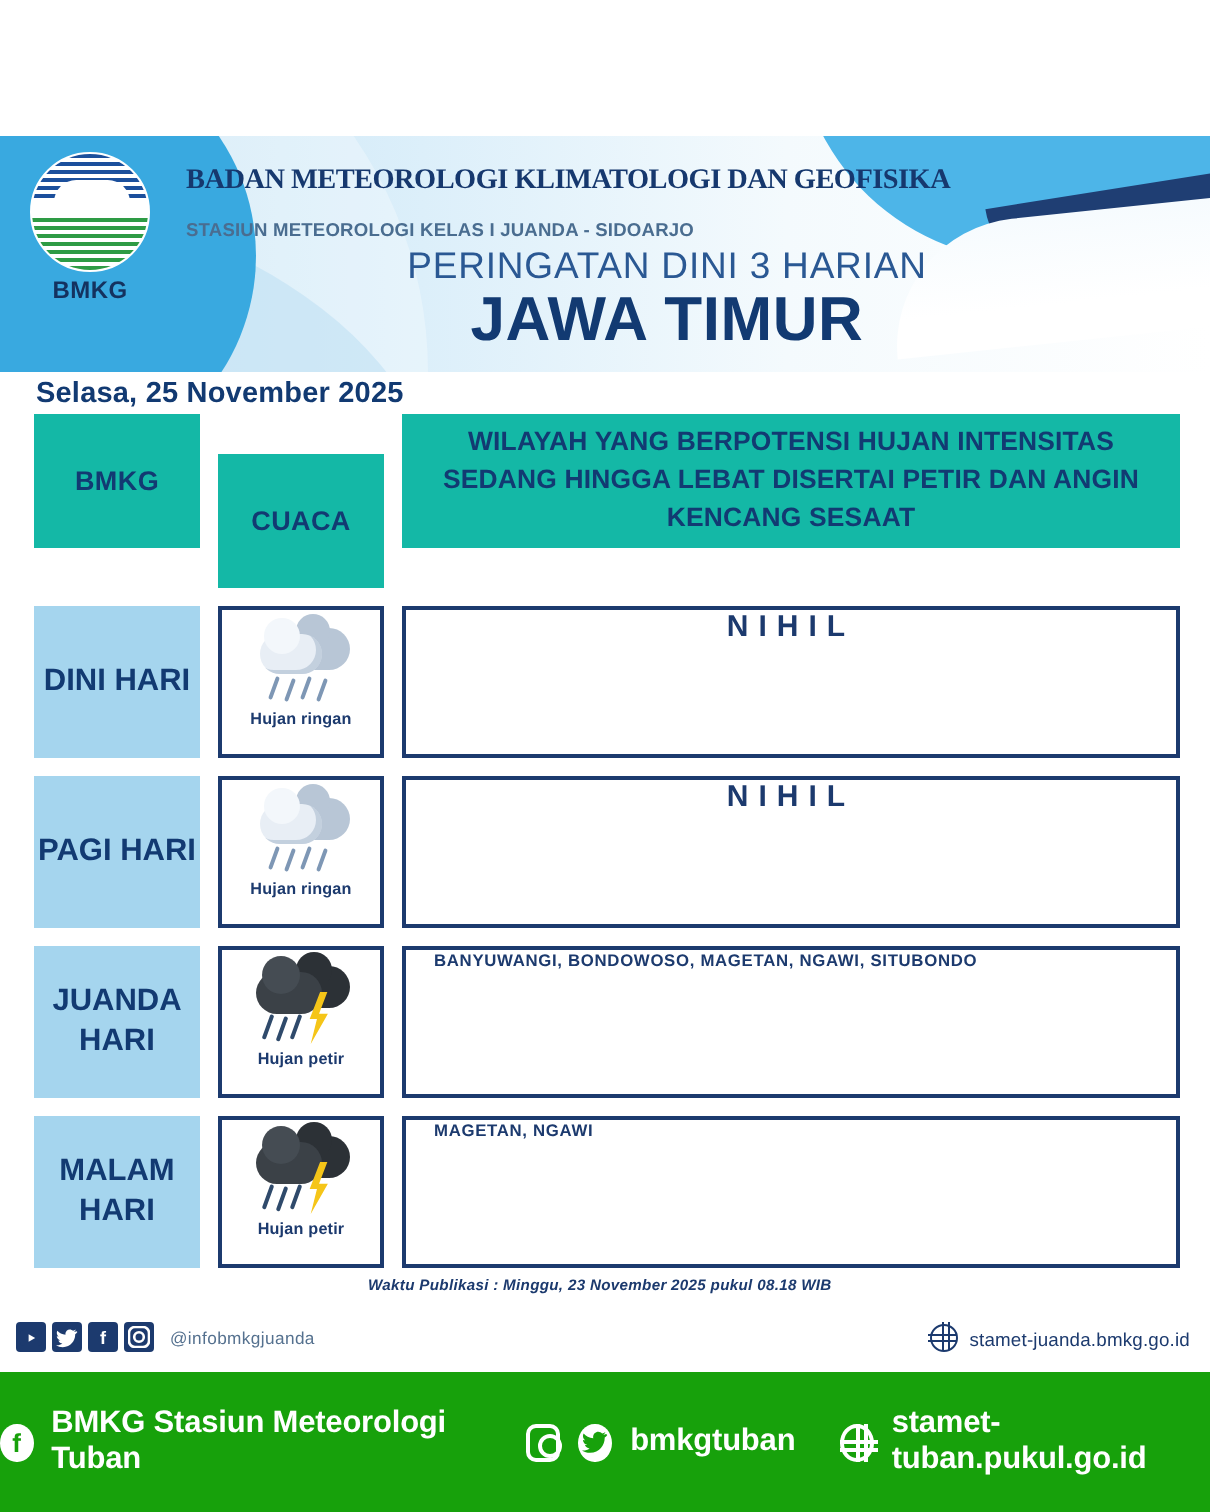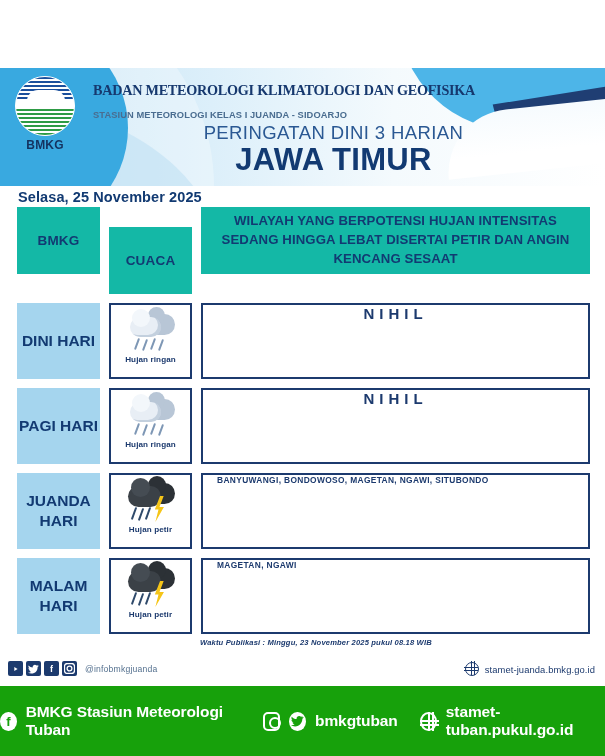--- a/index.html
+++ b/index.html
@@ -139,21 +139,21 @@
   .tp .cl-front { left: 5px; top: 6px; width: 33px; height: 21px; background: #3b4147; border-radius: 14px; }
   .tp .cl-front:after { content:""; position:absolute; left:3px; top:-8px; width:19px; height:19px; background:#454c53; border-radius:50%; }
   .rain-d { position: absolute; width: 2.4px; height: 13px; background: #2f4a6b; transform: rotate(20deg); border-radius: 1px; }
   .bolt {
     position: absolute; left: 30px; top: 16px; width: 13px; height: 26px; background: #f5c518;
     clip-path: polygon(58% 0, 18% 52%, 46% 52%, 22% 100%, 88% 42%, 54% 42%, 86% 0);
   }
 
   
   .footnote {
-    position: absolute; left: 200px; top: 638px; font-size: 7.6px; font-style: italic;
+    position: absolute; left: 184px; top: 638px; font-size: 7.6px; font-style: italic;
     font-weight: bold; color: #1c3a6e; letter-spacing: .15px;
   }
 
   
   .social { position: absolute; left: 0; top: 658px; width: 605px; height: 28px; }
   .soc-left { position: absolute; left: 8px; top: 3px; display: flex; align-items: center; gap: 3px; }
   .sicon { width: 15px; height: 15px; background: #1c3a6e; display: flex; align-items: center;
            justify-content: center; color: #fff; font-size: 9px; font-weight: bold; border-radius: 2px; }
   .sicon svg { display: block; }
   .soc-handle { font-size: 8.6px; color: #55718f; margin-left: 5px; letter-spacing: .2px; }

